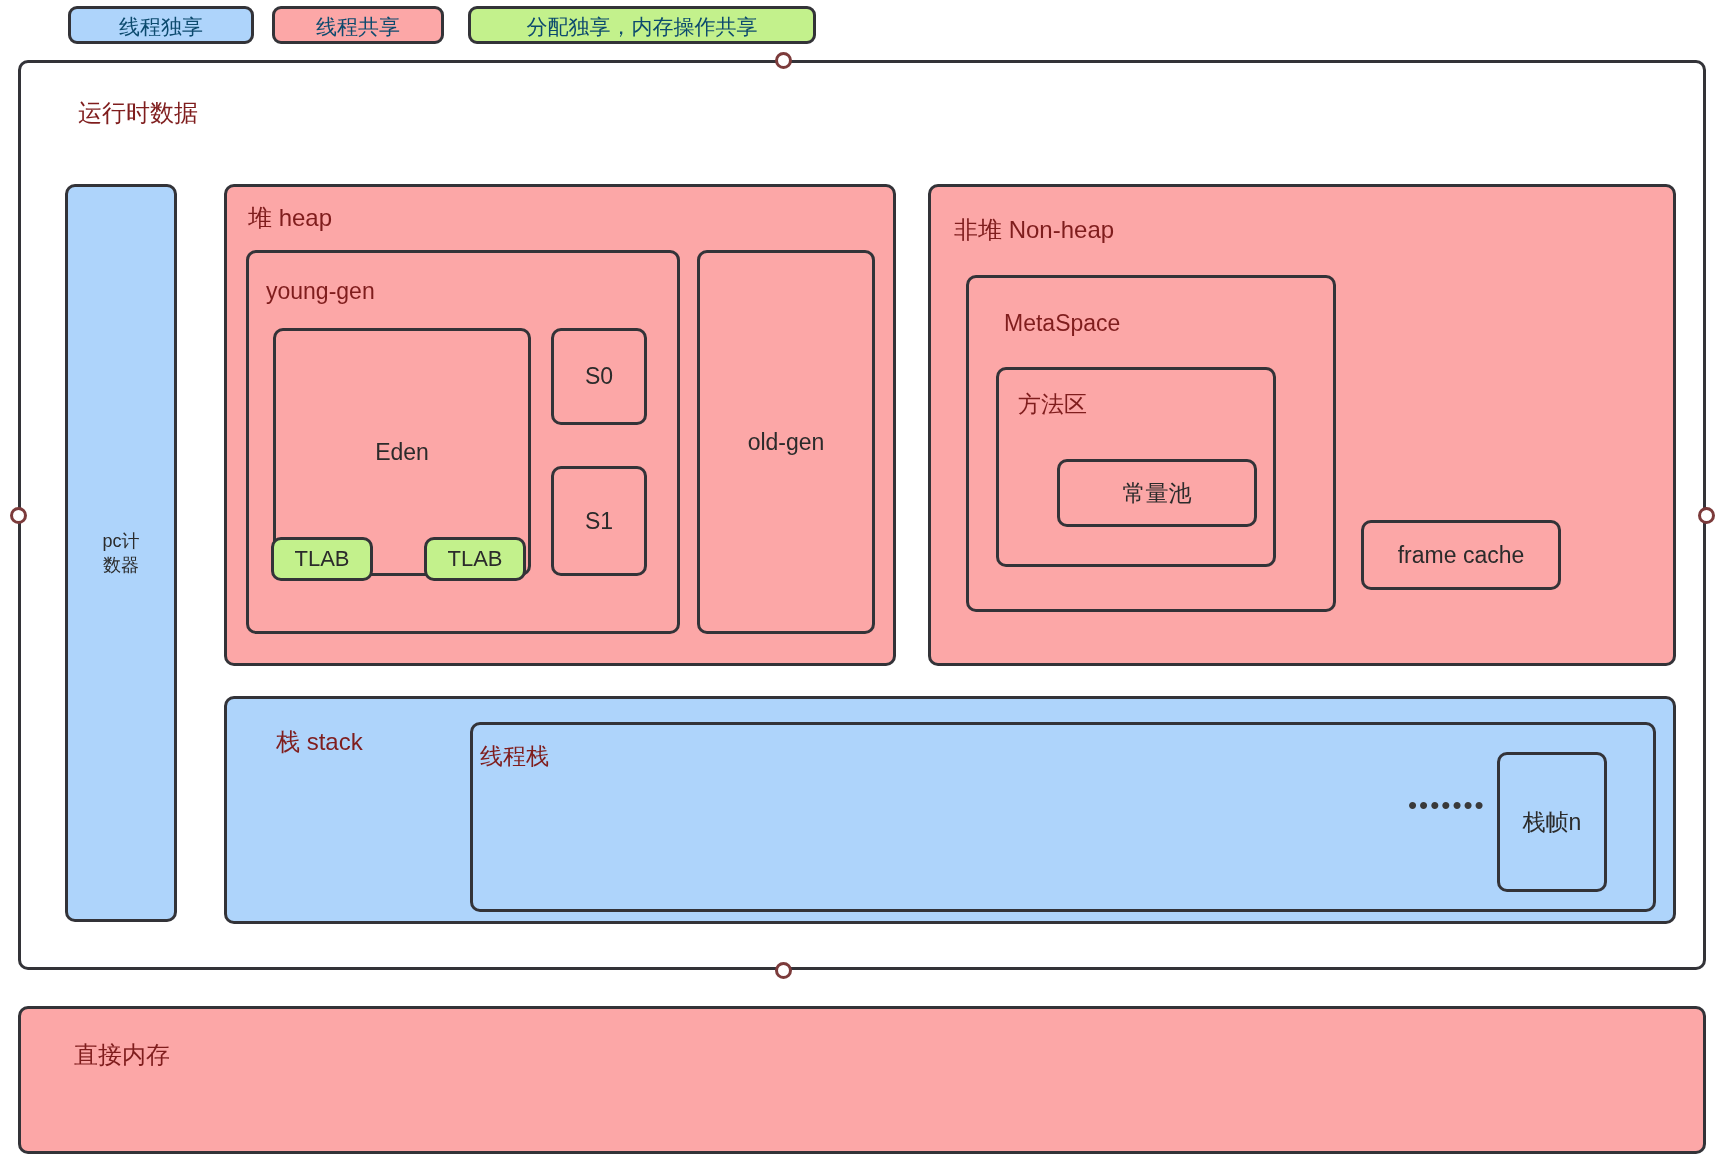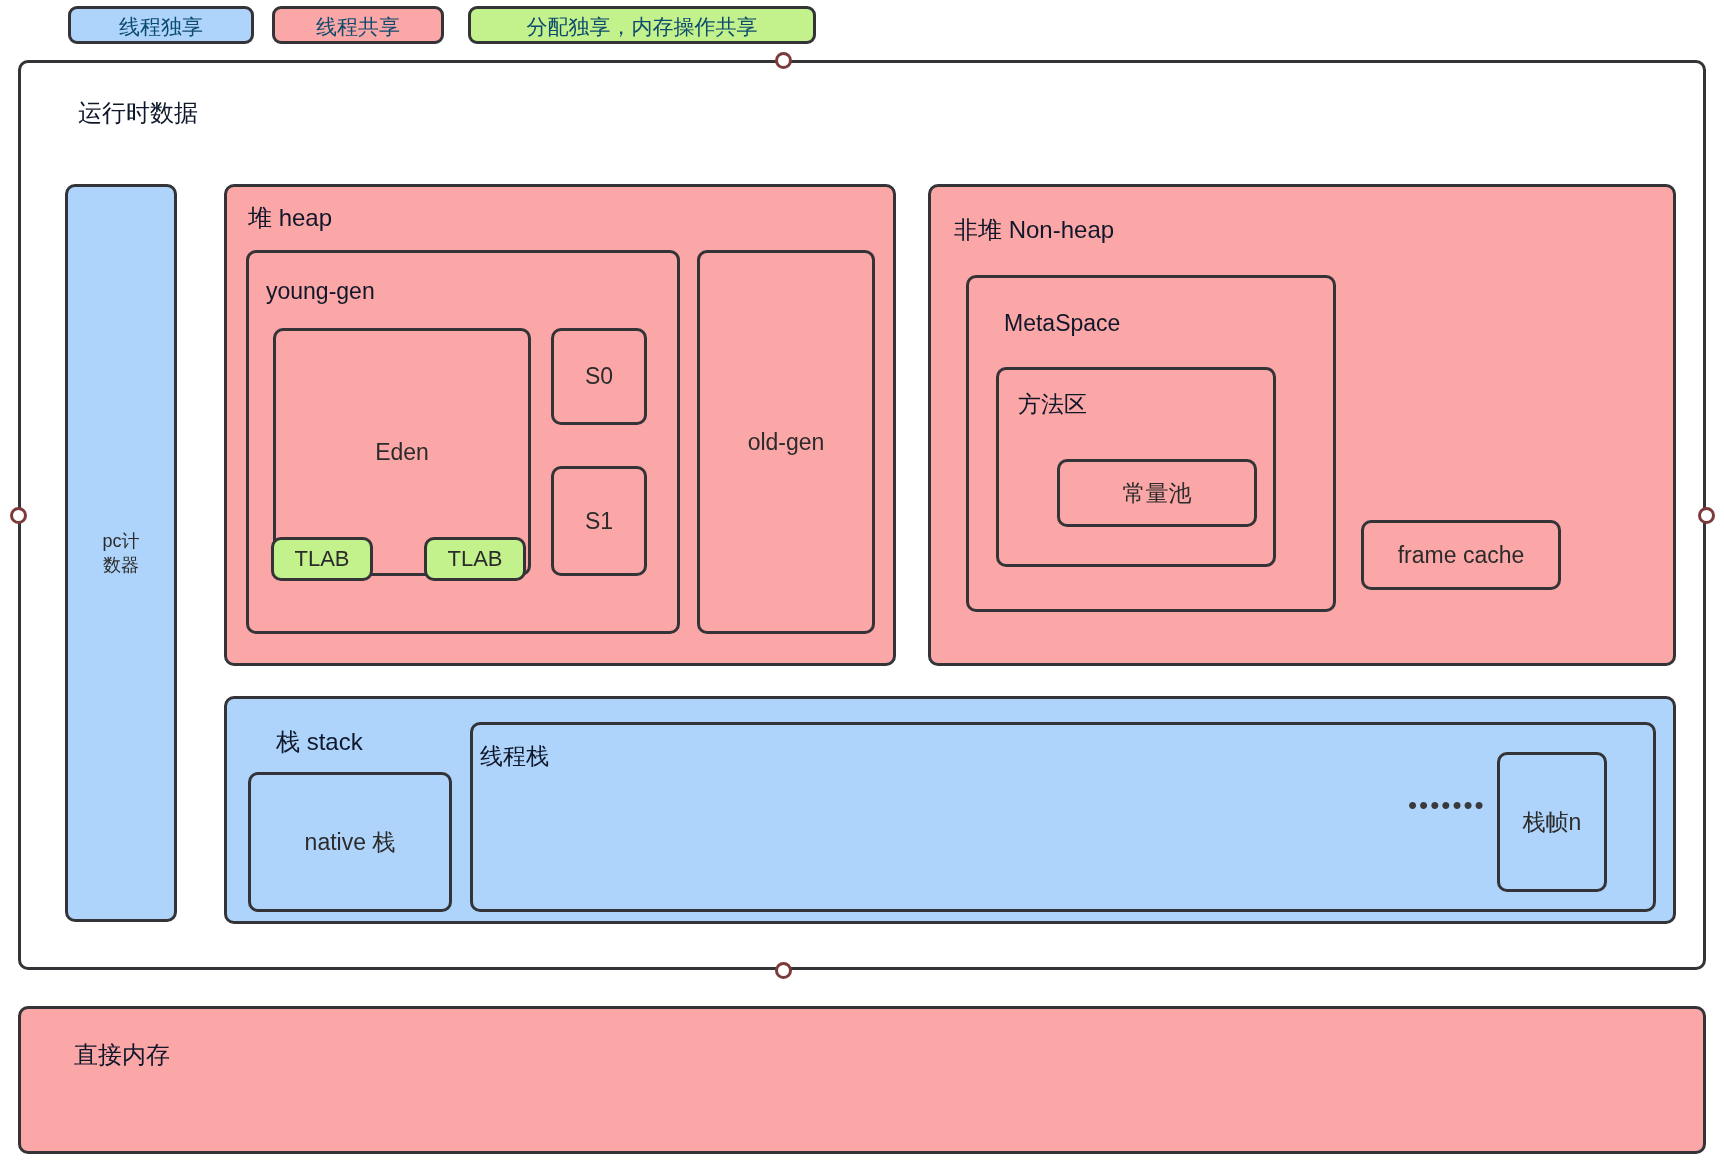--- a/index.html
+++ b/index.html
@@ -24,21 +24,21 @@
     background:transparent;
   }
   .blue{background:#aed4fb;}
   .pink{background:#fca7a7;}
   .green{background:#c3f18c;}
   .white{background:#ffffff;}
 
   .lbl{
     position:absolute;
     white-space:pre;
-    color:#0f172a;
+    color:#7f1d1d;
     line-height:1.25;
   }
   .center{
     display:flex;
     align-items:center;
     justify-content:center;
     text-align:center;
   }
 
   
@@ -163,23 +163,20 @@
   </div>
 
 
   <div class="bx pink center" style="left:1361px;top:520px;width:200px;height:70px;font-size:23px;z-index:7;">
     <span>frame cache</span>
   </div>
 
   <div class="bx blue" style="left:224px;top:696px;width:1452px;height:228px;"></div>
   <div class="lbl" style="left:276px;top:727px;font-size:24px;z-index:5;">栈 stack</div>
 
-  <div class="bx blue center" style="left:248px;top:772px;width:204px;height:140px;font-size:23px;">
-    <span>native 栈</span>
-  </div>
 
   <div class="bx blue" style="left:470px;top:722px;width:1186px;height:190px;"></div>
   <div class="lbl" style="left:480px;top:742px;font-size:23px;z-index:9;">线程栈</div>
 
 
   <div class="dots" style="left:1408px;top:790px;z-index:9;">•••••••</div>
 
   <div class="bx blue center" style="left:1497px;top:752px;width:110px;height:140px;font-size:23px;z-index:7;">
     <span>栈帧n</span>
   </div>

